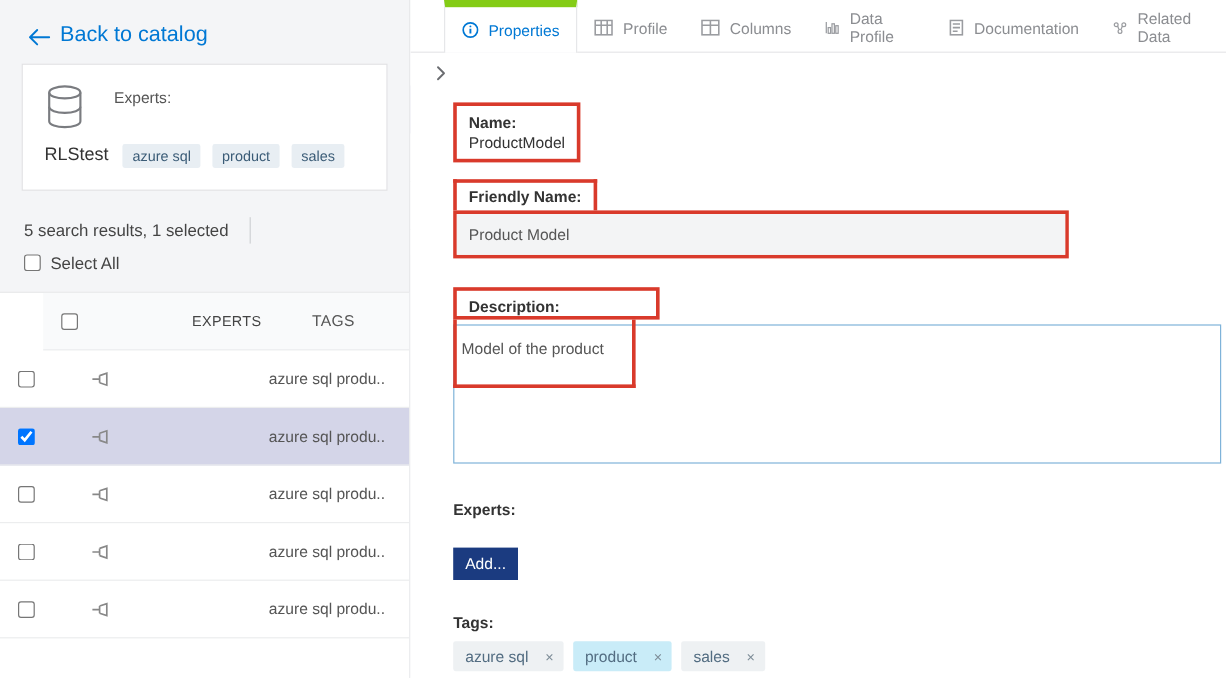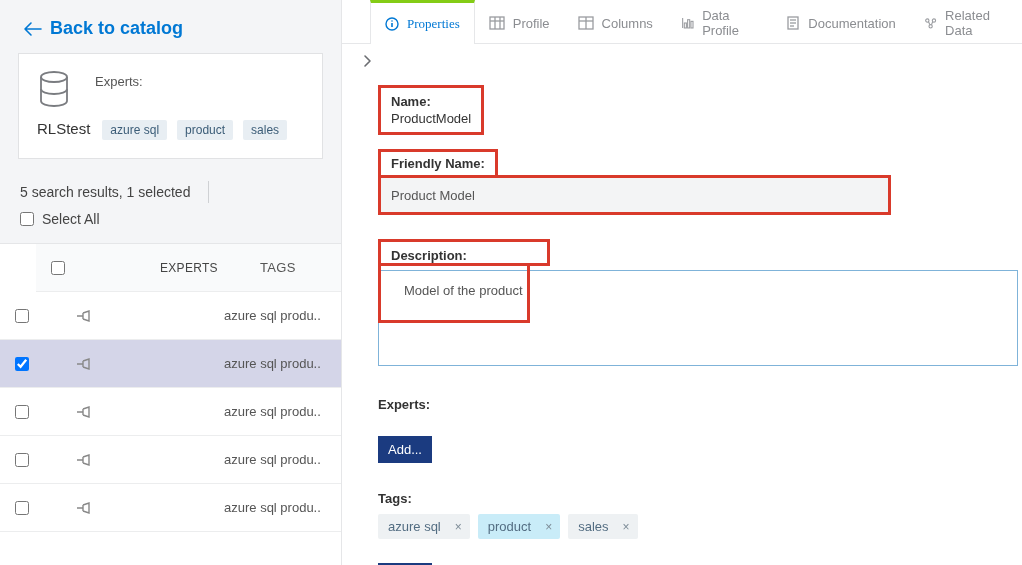--- a/index.html
+++ b/index.html
@@ -16,25 +16,25 @@
   
   .left {
     width: 342px;
     flex: 0 0 342px;
     background: #f4f5f7;
     border-right: 1px solid #e5e6e8;
     display: flex;
     flex-direction: column;
   }
   .back {
-    display:flex; align-items:center;
+    display:flex; align-items:flex-end;
     padding: 18px 0 14px 22px;
     color:#0078d4;
     font-size: 18px;
-    font-weight:700;
+    font-weight:400;
     cursor:pointer;
   }
   .back svg { margin-right:8px; }
   .card {
     margin: 0 18px 0 18px;
     background:#fff;
     border:1px solid #e1e2e4;
     padding: 16px 18px 18px 18px;
     display:flex;
     flex-direction:column;
@@ -103,26 +103,25 @@
     padding:0 14px;
     color:#8b8d91;
     font-size:13px;
     cursor:pointer;
     border-top:3px solid transparent;
     position:relative;
   }
   .tab svg { stroke:#9a9ca0; fill:none; }
   .tab.active {
     color:#0078d4;
-    border-top:3px solid #84cc16;
+    border-top:6px solid #84cc16;
     background:#fff;
     border-left:1px solid #e6e7e9;
     border-right:1px solid #e6e7e9;
     margin-bottom:-1px;
-    font-family:Liberation Serif, serif;
   }
   .tab.active svg { stroke:#0078d4; }
   .collapse-arrow {
     padding:8px 0 0 20px;
     color:#6b6d71;
     font-size:18px;
     cursor:pointer;
   }
   .body {
     flex:1; overflow-y:auto;
@@ -166,23 +165,23 @@
     padding:6px 10px 0 10px;
     display:inline-block;
     width:172px;
     position:relative;
     z-index:3;
     background:#fff;
   }
   .desc-area {
     margin-top:4px;
     width:640px;
-    height:96px;
+    height:116px;
     border:1px solid #7fb3d9;
-    padding:12px 25px;
+    padding:12px 6px;
     font-size:13px;
     font-family:inherit;
     color:#555;
     resize:none;
     outline:none;
     position:relative;
     z-index:1;
   }
   .desc-red-over {
     position:absolute;

